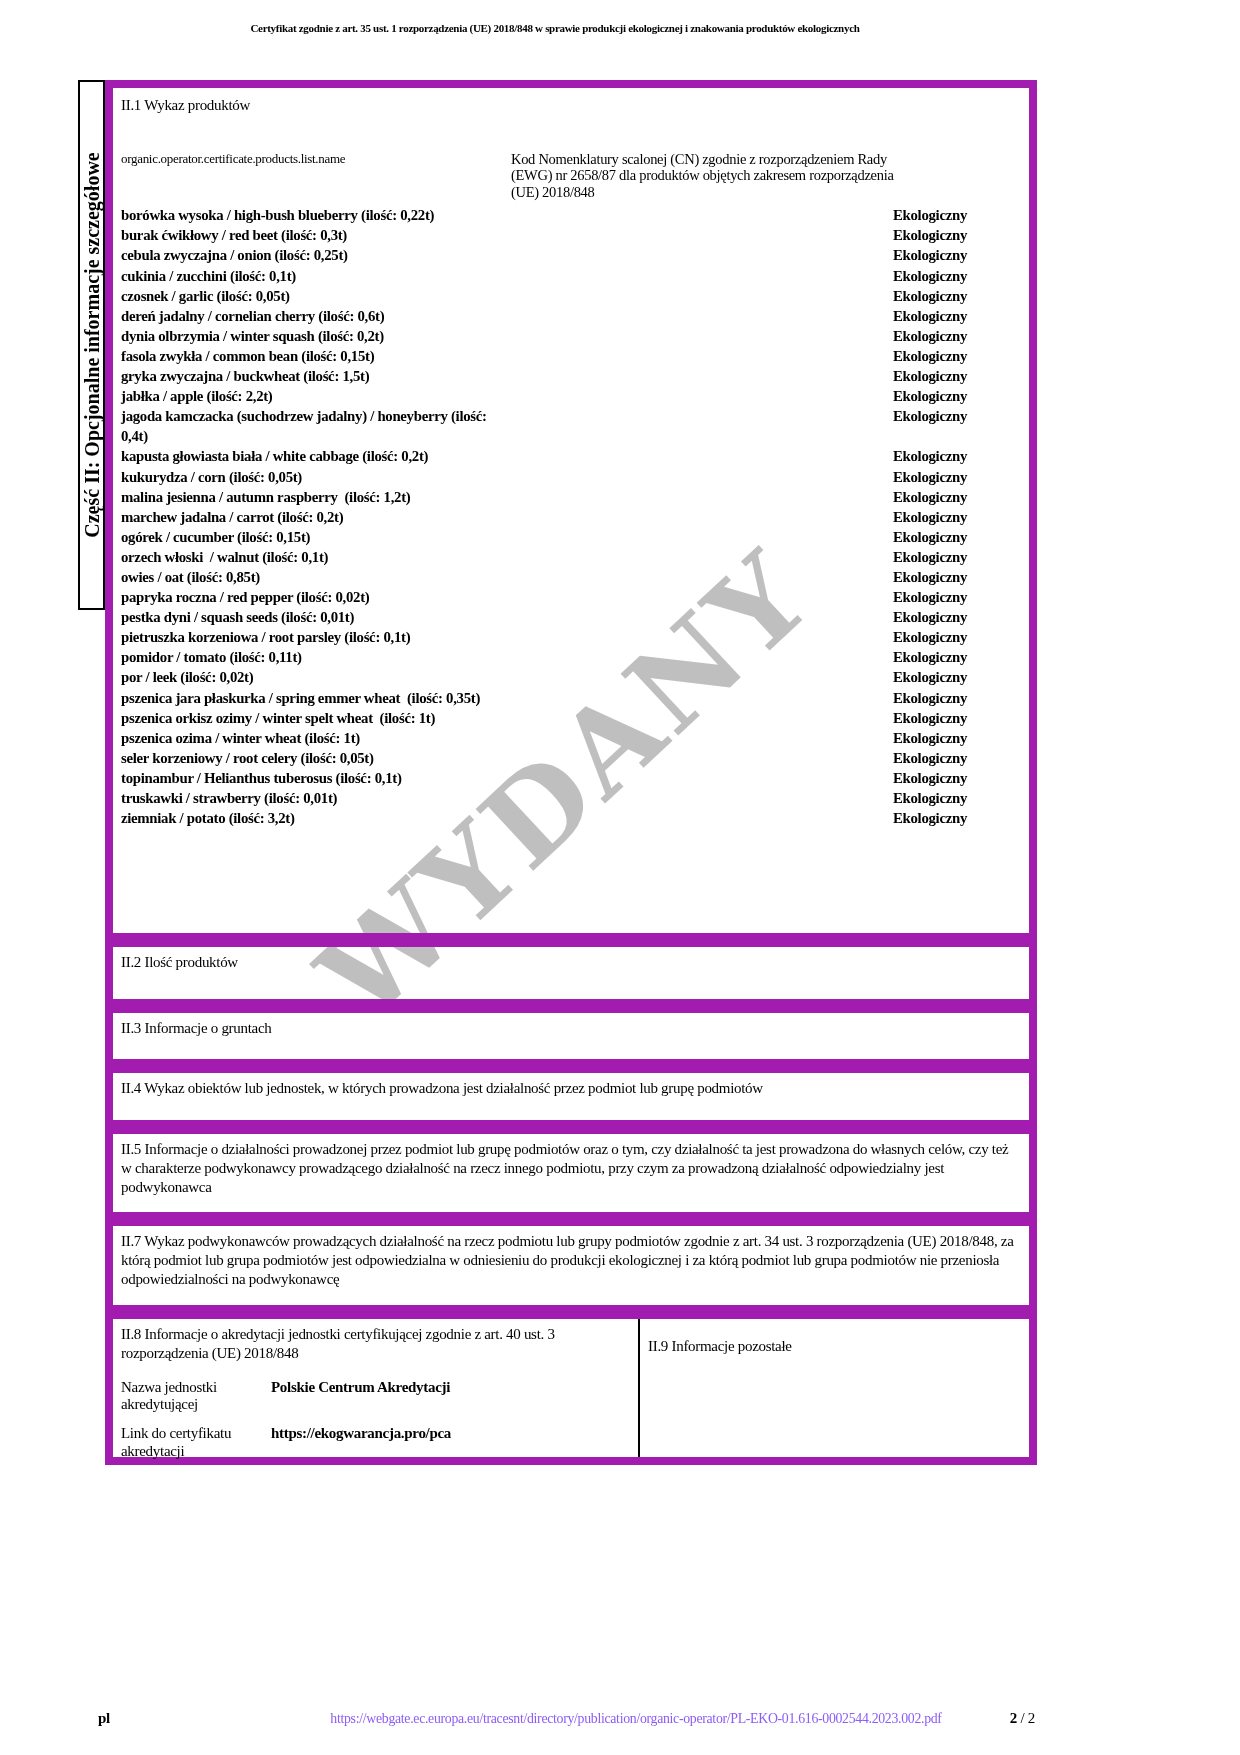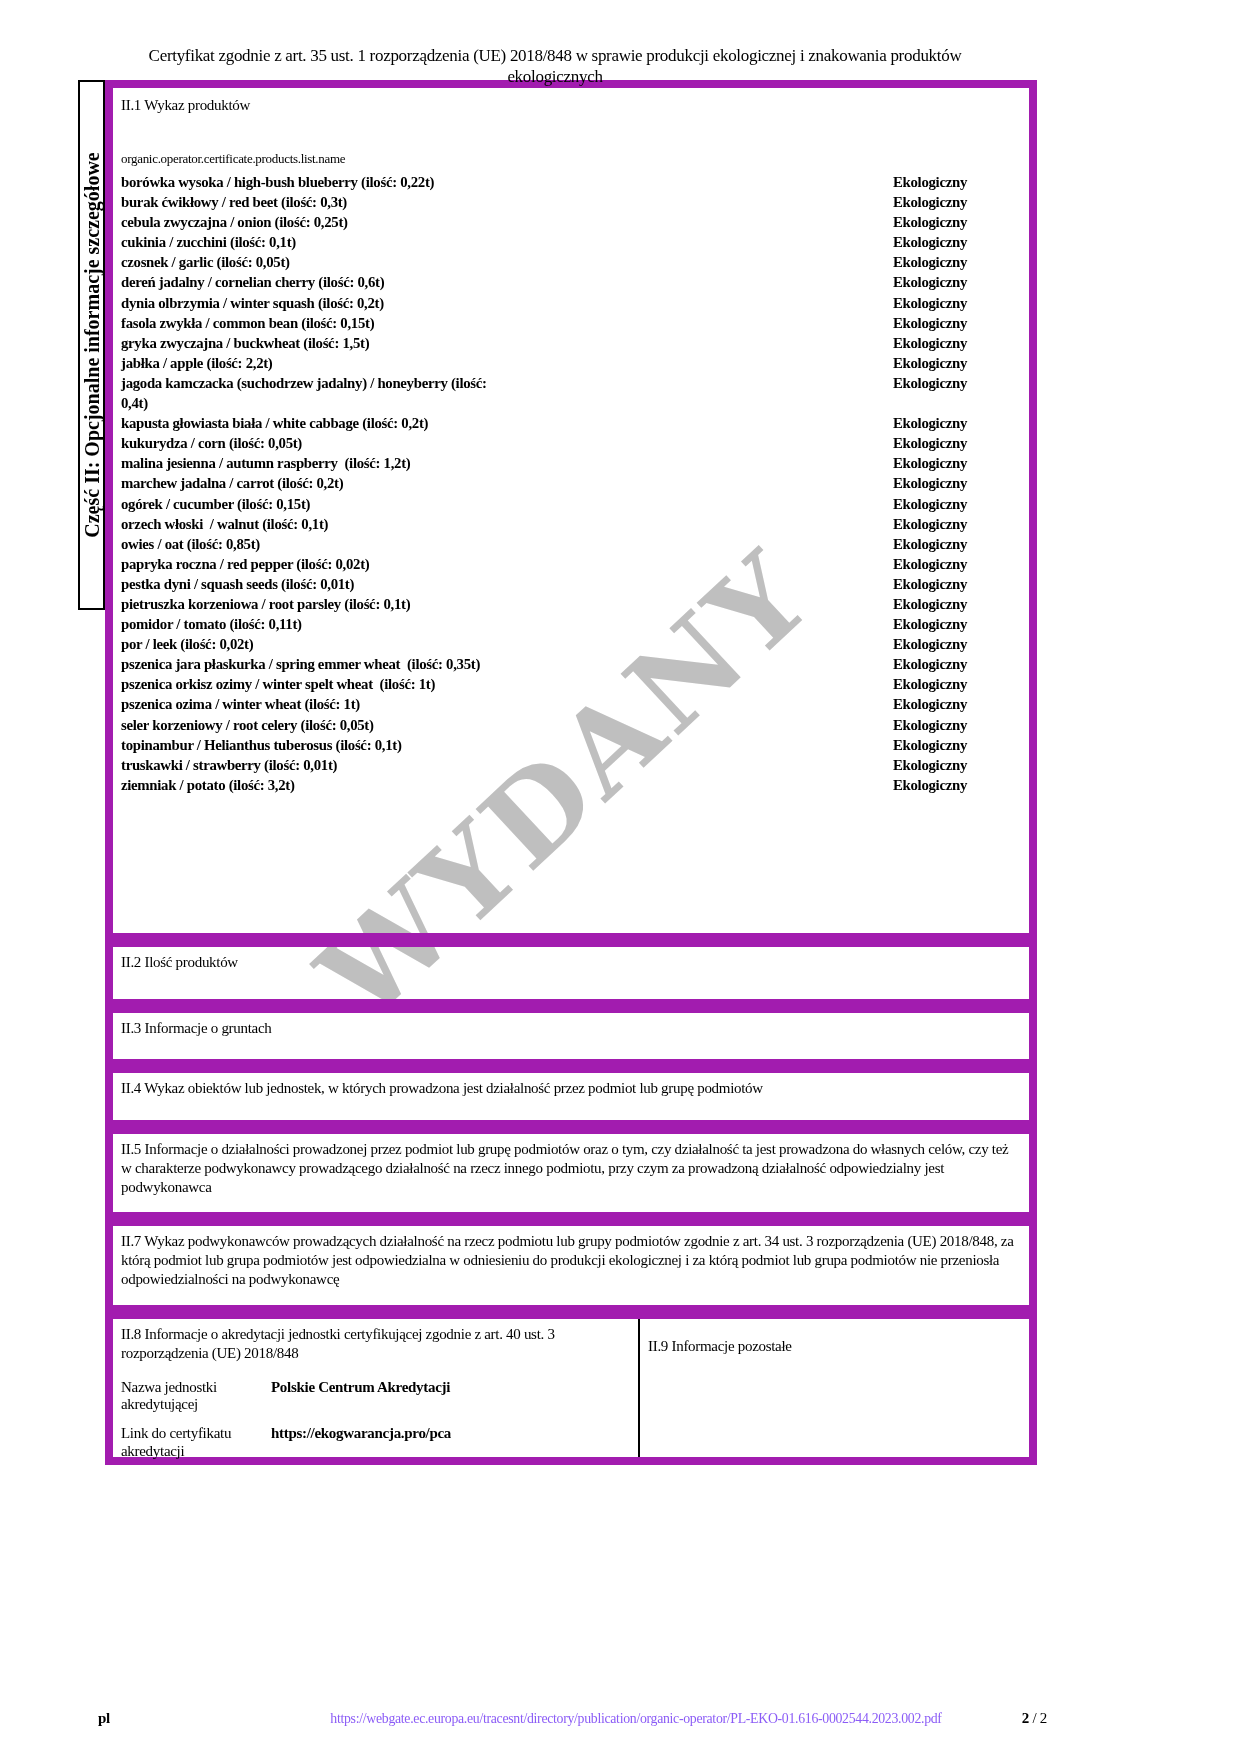--- a/index.html
+++ b/index.html
@@ -27,26 +27,26 @@
     letter-spacing: 4px;
     color: #b5b5b5;
     opacity: 0.85;
     z-index: 0;
     white-space: nowrap;
   }
 
   
   .title {
     position: absolute;
-    top: 46px;
+    top: 22px;
     left: 130px;
     width: 850px;
     text-align: center;
-    font-weight: normal;
-    font-size: 17px;
+    font-weight: bold;
+    font-size: 11px;
     line-height: 1.22;
     z-index: 2;
   }
 
   
   .part-box {
     position: absolute;
     left: 78px;
     top: 80px;
     width: 27px;
@@ -144,21 +144,21 @@
     top: 3px;
     transform: translateX(-50%);
     margin-left: 16px;
     color: #8b5cf6;
     font-size: 13.8px;
     text-decoration: none;
     white-space: nowrap;
   }
   .f-page {
     position: absolute;
-    right: 193px;
+    right: 205px;
     top: 2px;
   }
   .f-page b { font-weight: bold; }
 </style>
 </head>
 <body>
 
 <div class="page">
 
   <div class="watermark">WYDANY</div>
@@ -168,20 +168,21 @@
   <div class="part-box">
     <span class="part-label">Część II: Opcjonalne informacje szczegółowe</span>
   </div>
 
   <div class="frame">
 
     <div class="sec sec1">
       <div class="sec-heading">II.1 Wykaz produktów</div>
       <div class="col-headers">
         <div class="col-left">organic.operator.certificate.products.list.name</div>
+        <div class="col-right">Kod Nomenklatury scalonej (CN) zgodnie z rozporządzeniem Rady (EWG) nr 2658/87 dla produktów objętych zakresem rozporządzenia (UE) 2018/848</div>
       </div>
       <div class="products" id="products-list">
   <div class="product-row">
     <span class="p-name">borówka wysoka / high-bush blueberry (ilość: 0,22t)</span>
     <span class="p-status">Ekologiczny</span>
   </div>
 
   <div class="product-row">
     <span class="p-name">burak ćwikłowy / red beet (ilość: 0,3t)</span>
     <span class="p-status">Ekologiczny</span>

